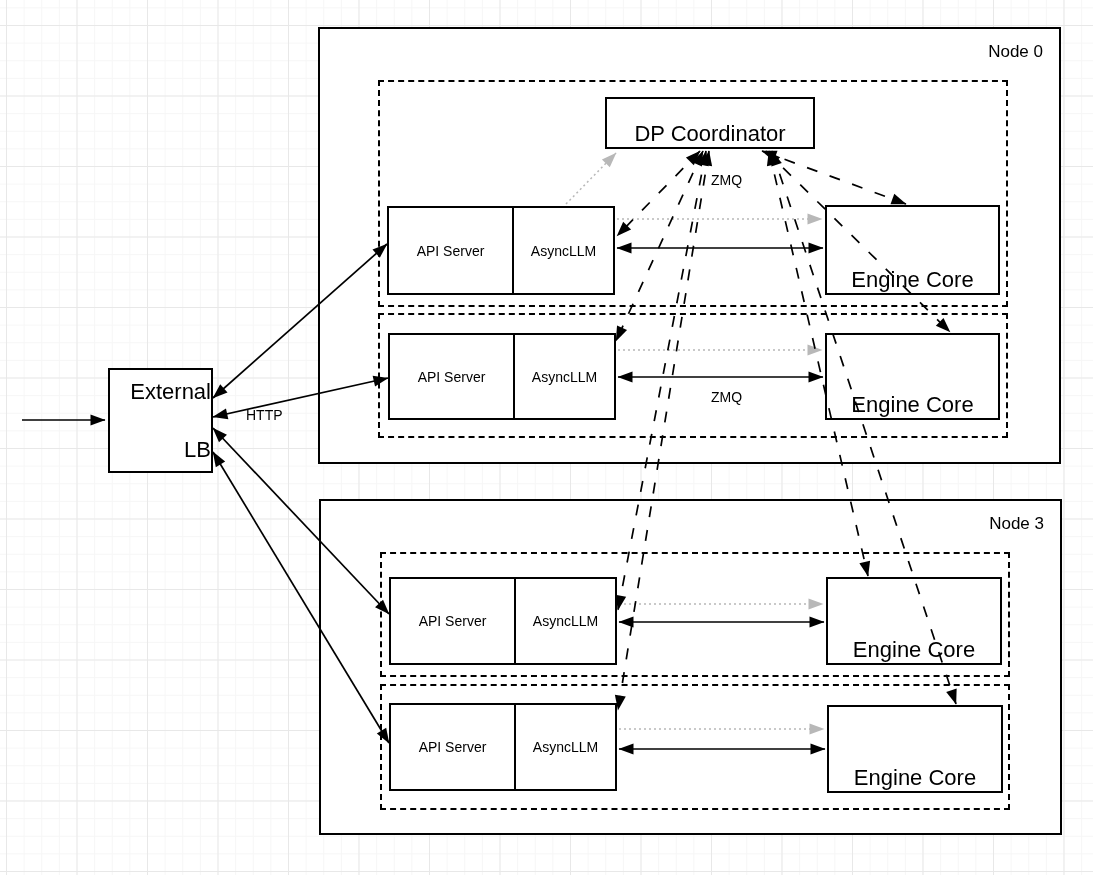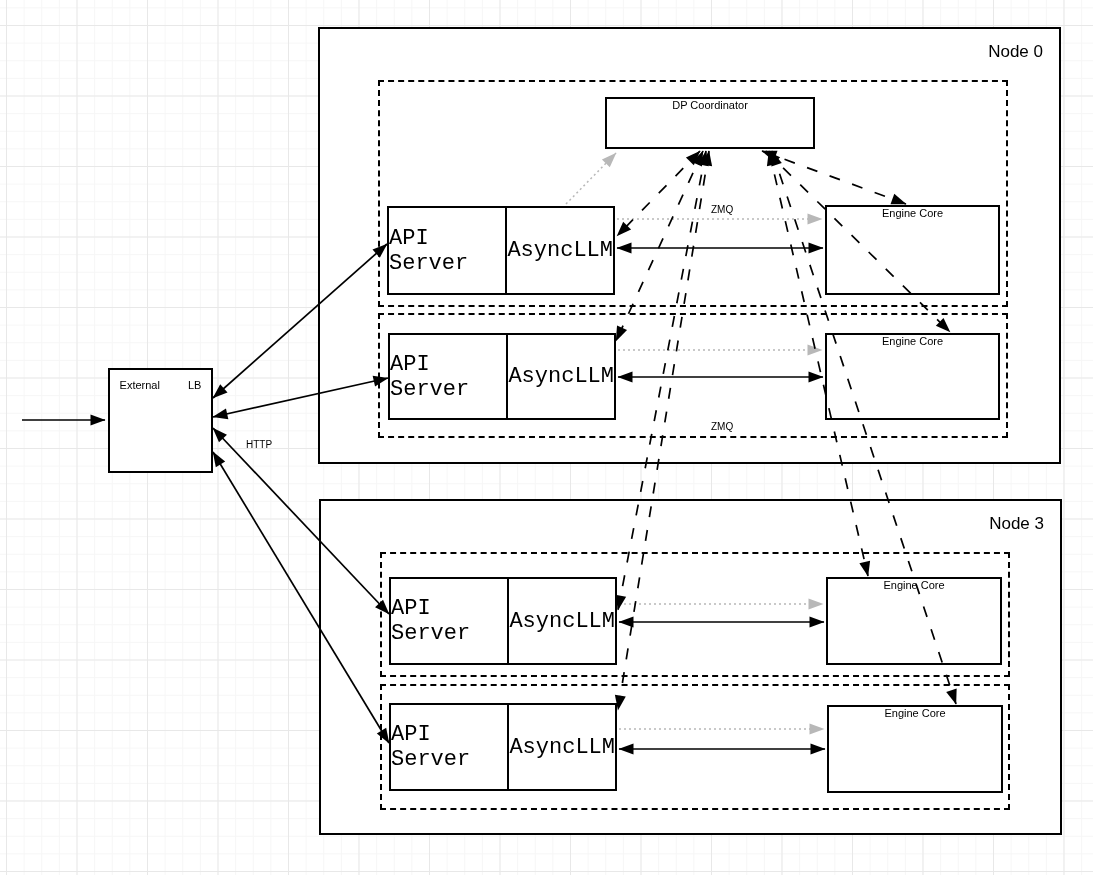--- a/index.html
+++ b/index.html
@@ -12,26 +12,26 @@
       linear-gradient(to bottom,#e8e8e8 1px,transparent 1px),
       linear-gradient(to right,#f6f6f6 1px,transparent 1px),
       linear-gradient(to bottom,#f6f6f6 1px,transparent 1px);
     background-size:70.5px 70.5px,70.5px 70.5px,17.63px 17.63px,17.63px 17.63px;
     background-position:6px 25px,6px 25px,6px 25px,6px 25px;
   }
   .abs{position:absolute;box-sizing:border-box;}
   .node{background:#ffffff;border:2px solid #000;}
   .node-label{position:absolute;top:13px;right:16px;font-size:17px;}
   .dashed-group{border:2px dashed #000;background:transparent;}
-  .box{background:#ffffff;border:2px solid #000;display:flex;align-items:flex-start;justify-content:center;font-size:11px;text-align:center;}
+  .box{background:#ffffff;border:2px solid #000;display:flex;align-items:flex-end;justify-content:center;font-size:22px;text-align:center;}
   .pairbox{background:#ffffff;border:2px solid #000;display:flex;}
-  .pairbox .cell{display:flex;align-items:center;justify-content:center;font-size:22px;font-family:Liberation Mono, monospace;}
+  .pairbox .cell{display:flex;align-items:center;justify-content:center;font-size:14px;}
   .pairbox .cell.first{border-right:2px solid #000;}
-  .lb-box{line-height:30px;gap:28px;}
-  .edge-label{position:absolute;font-size:10px;background:transparent;margin-top:32px;}
+  .lb-box{flex-direction:column;line-height:30px;gap:28px;}
+  .edge-label{position:absolute;font-size:14px;background:transparent;}
   svg.arrows{position:absolute;left:0;top:0;pointer-events:none;}
 </style>
 </head>
 <body>
 
 <div class="canvas">
 
   <div class="abs node" style="left:318px;top:27px;width:743px;height:437px;">
     <div class="node-label">Node 0</div>
   </div>

